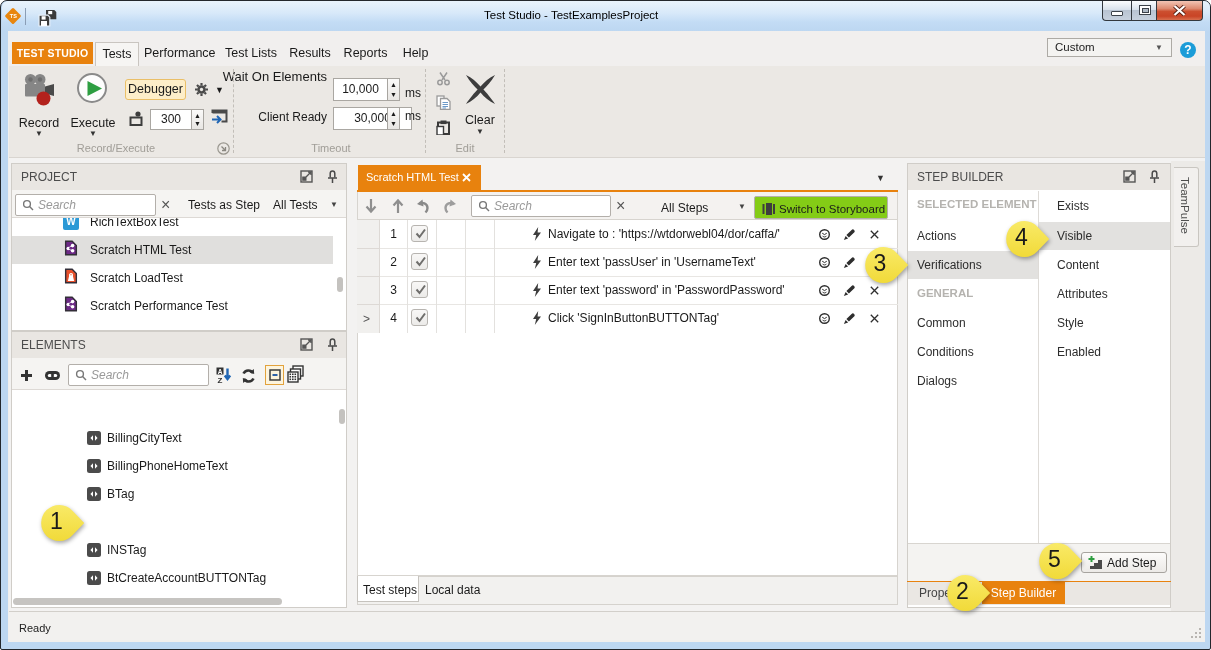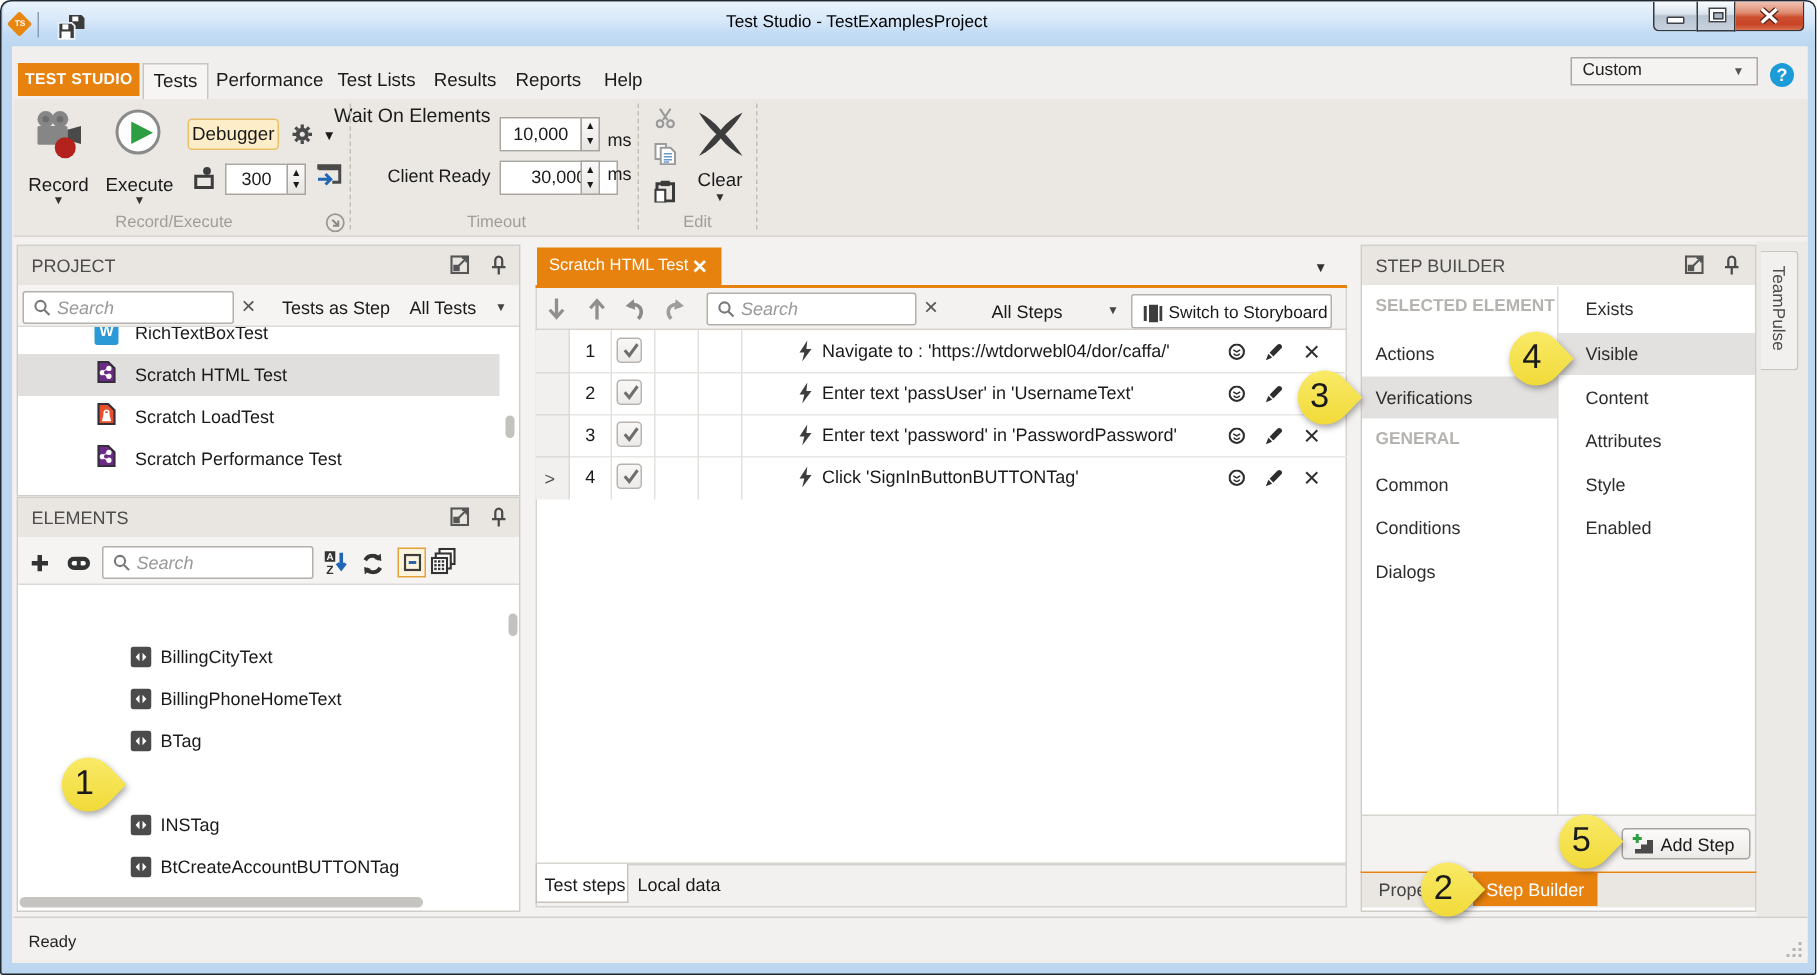--- a/index.html
+++ b/index.html
@@ -404,21 +404,21 @@
   <div class="sbox" style="left:470px; top:194px; width:140px; height:22px;">
     <svg class="mag" viewBox="0 0 12 12">
         <circle cx="5" cy="5" r="3.4" fill="none" stroke="#777" stroke-width="1.4"></circle>
         <path d="M7.6 7.6 L11 11" stroke="#777" stroke-width="1.4"></path>
       </svg>
     <span class="ph">Search</span>
   </div>
   <div class="abs xbtn" style="left:615px; top:196px; font-size:16px;">×</div>
   <div class="abs" style="left:660px; top:200px; color:#1a1a1a;">All Steps</div>
   <div class="abs dda" style="left:737px; top:201px; color:#444;">▼</div>
-  <div class="abs" style="left:753px; top:195px; width:134px; height:23px; background:#ffffff; border:1px solid #b5b1ac; border-radius:2px;">
+  <div class="abs" style="left:753px; top:195px; width:134px; height:23px; background:#84cc16; border:1px solid #b5b1ac; border-radius:2px;">
     <svg style="position:absolute; left:7px; top:6px;" width="13" height="12" viewBox="0 0 13 12">
       <rect x="0.5" y="1" width="2" height="10" fill="#3d3d3d"></rect>
         <rect x="4" y="0" width="6" height="12" fill="#3d3d3d"></rect>
         <rect x="11" y="1" width="2" height="10" fill="#3d3d3d"></rect>
     </svg>
     <span style="position:absolute; left:24px; top:6px; color:#1a1a1a; font-size:11.5px;">Switch to Storyboard</span>
   </div>
   <div class="abs" style="left:356px; top:219px; width:541px; height:356px; background:#fff; border:1px solid #d7d4cf; border-top:none;"></div>
   <div class="abs" style="left:356px; top:219px; width:23px; height:113px; background:#f1f0ee; border-right:1px solid #ddd9d5;"></div>
   <div class="abs" style="left:356px; top:219px; width:541px; height:113px;">

